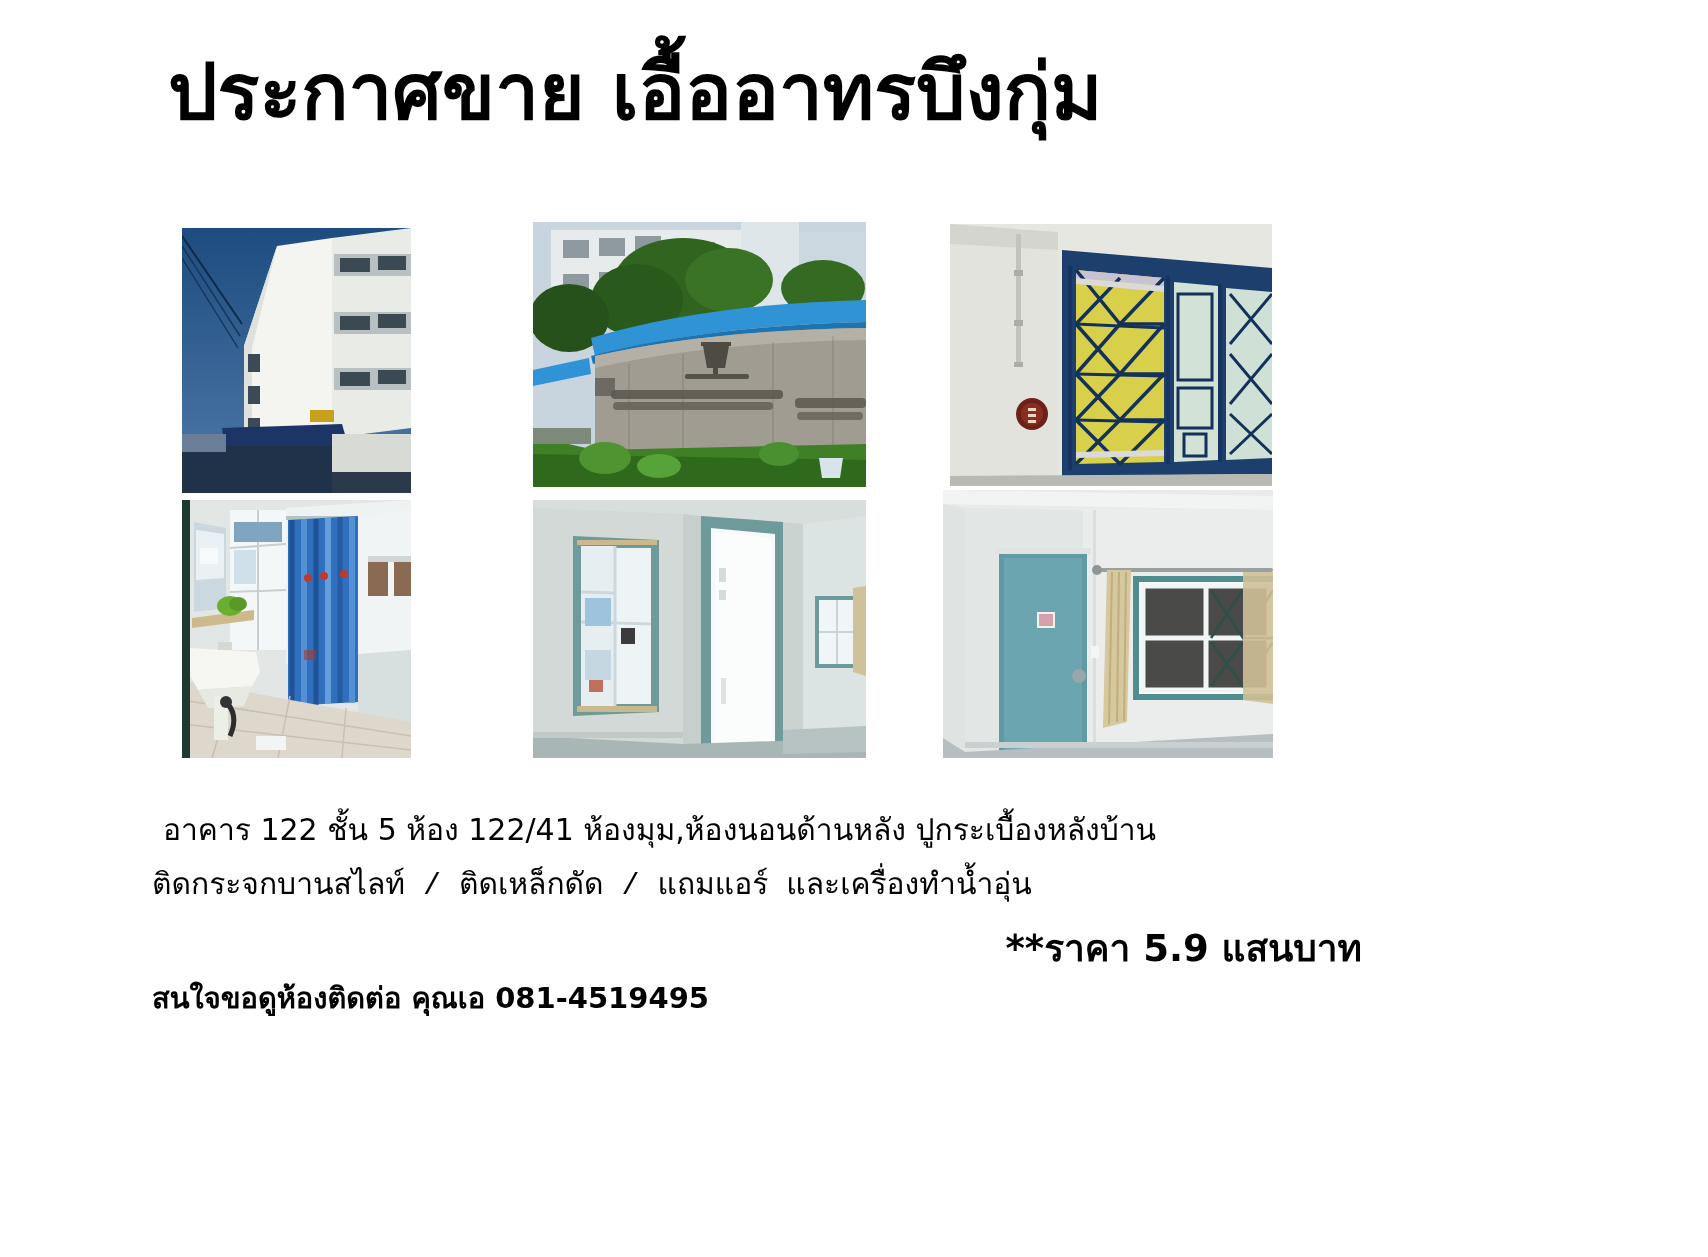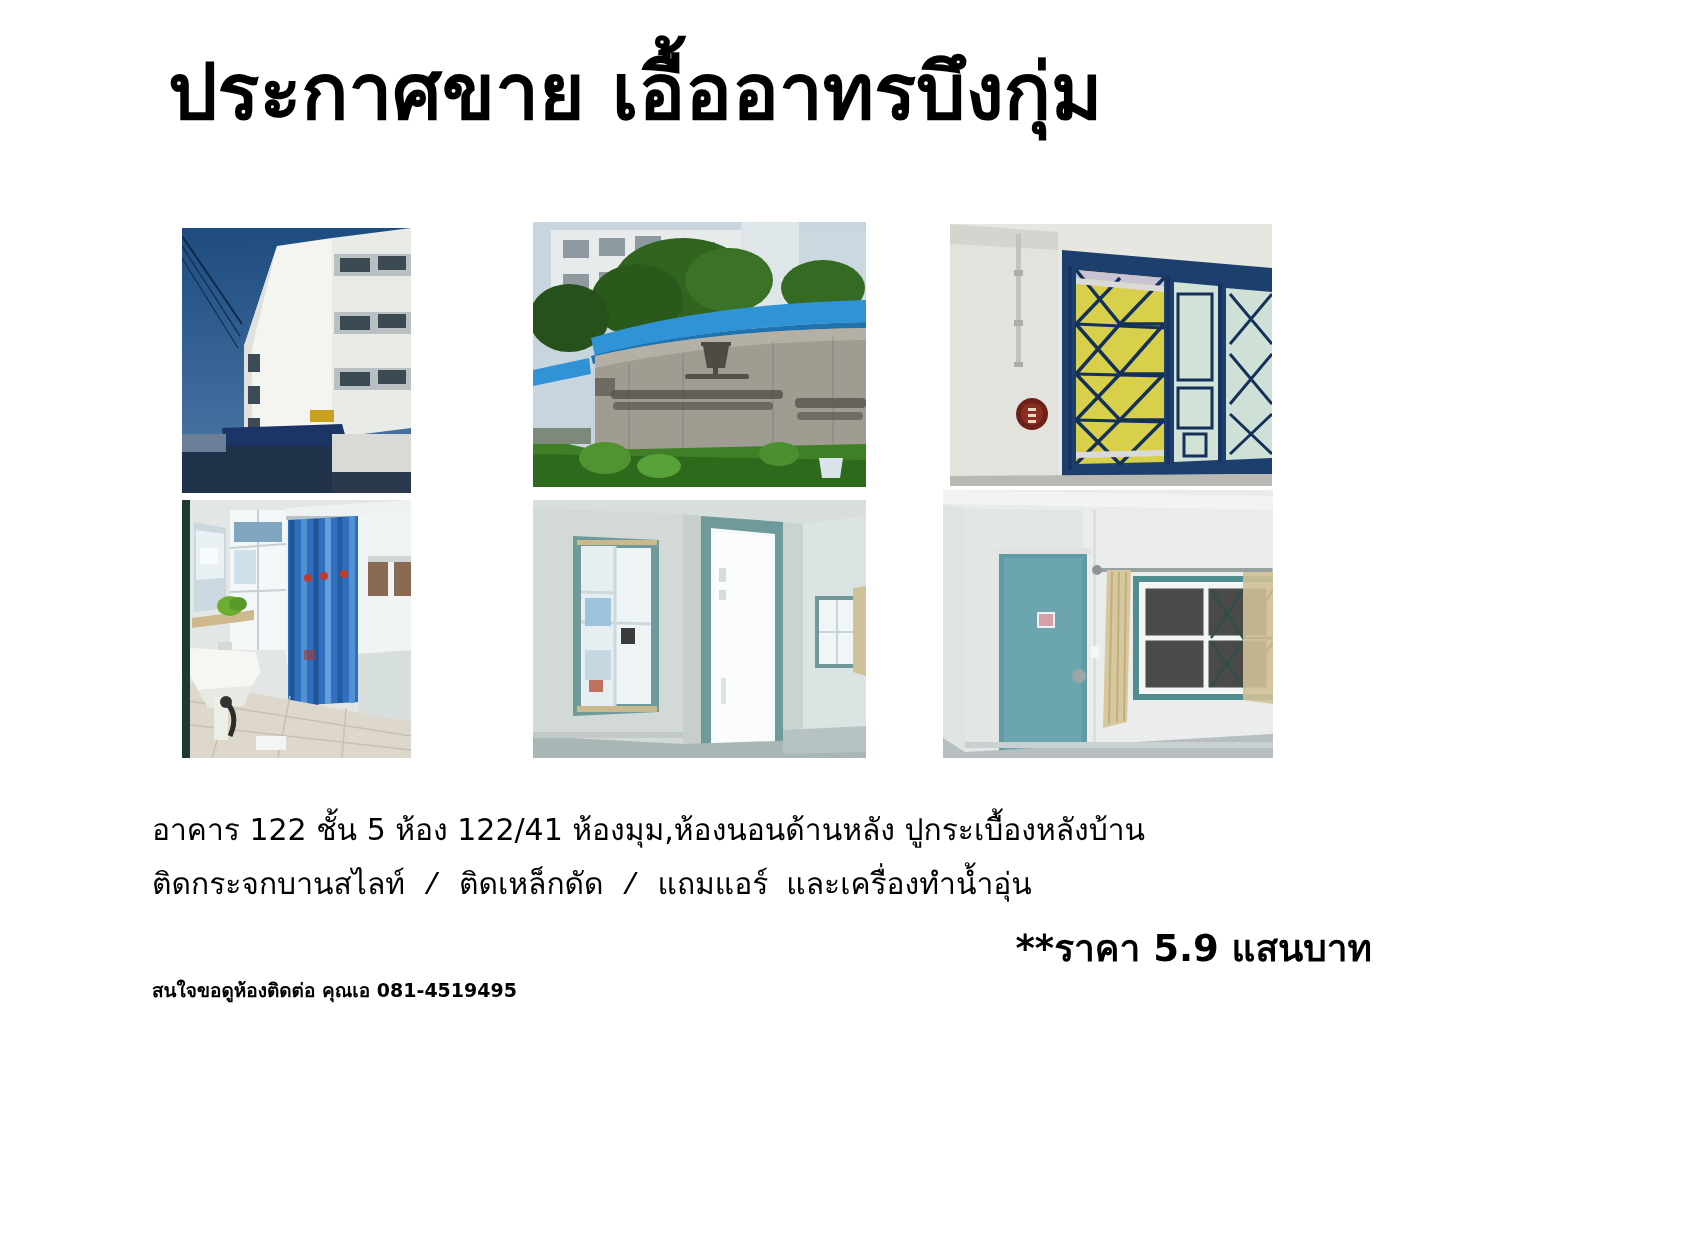--- a/index.html
+++ b/index.html
@@ -66,40 +66,40 @@
   
   .body-line {
     position: absolute;
     font-family: "DejaVu Sans", "Liberation Sans", sans-serif;
     font-size: 30px;
     font-weight: normal;
     color: #000000;
     white-space: nowrap;
     line-height: 1.2;
   }
-  #desc-line-1 { left: 152px; top: 812px; text-align: center; }
+  #desc-line-1 { left: 163px; top: 812px; text-align: center; }
   #desc-line-2 { left: 152px; top: 868px; font-family: Liberation Mono, monospace; }
 
   #price-line {
     position: absolute;
-    right: 336px;
+    right: 346px;
     top: 918px;
     font-family: "DejaVu Sans", "Liberation Sans", sans-serif;
     font-size: 37px;
     font-weight: bold;
     color: #000000;
     white-space: nowrap;
   }
 
   #contact-line {
     position: absolute;
     left: 152px;
     top: 975px;
     font-family: "DejaVu Sans", "Liberation Sans", sans-serif;
-    font-size: 19px;
+    font-size: 29px;
     font-weight: bold;
     color: #000000;
     white-space: nowrap;
   }
 </style>
 </head>
 <body>
 
 <div class="slide">
 

